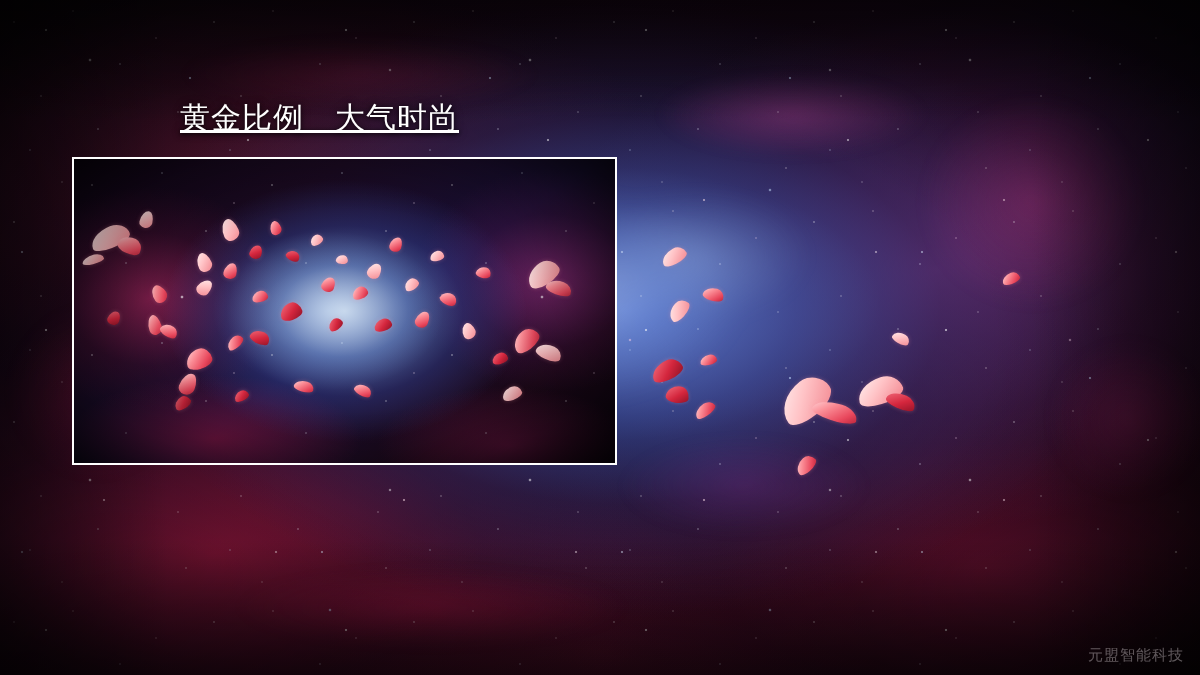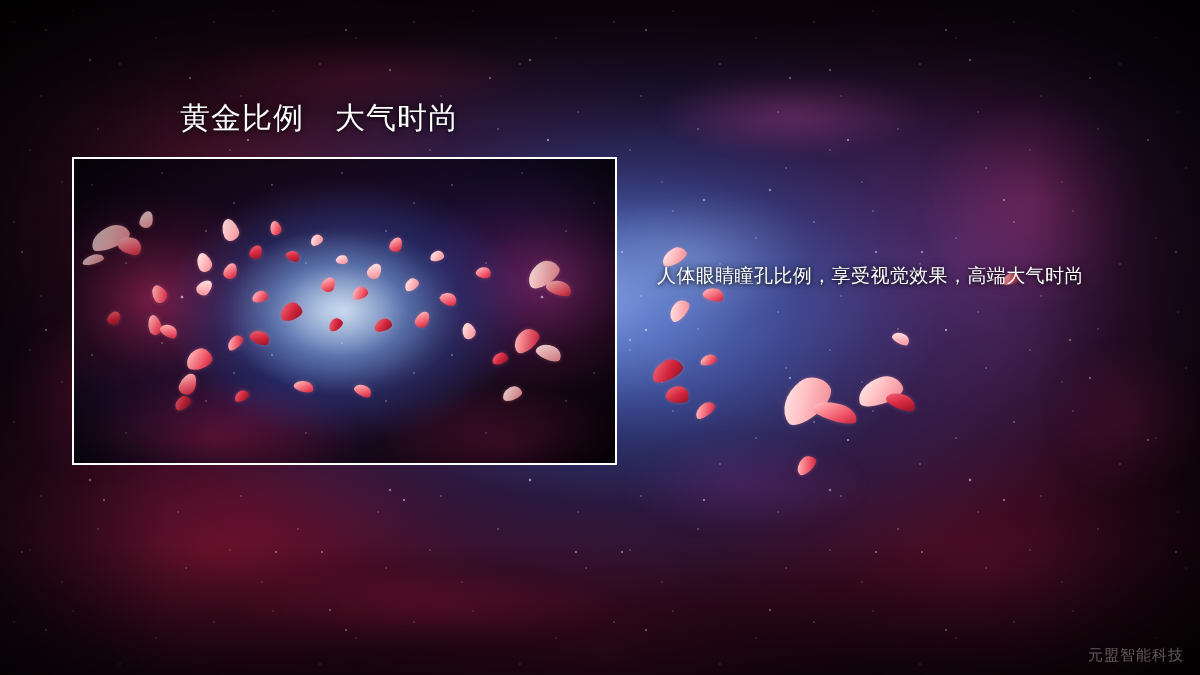--- a/index.html
+++ b/index.html
@@ -173,20 +173,21 @@
   #slide-title {
     position: absolute;
     left: 180px;
     top: 100px;
     font-size: 30px;
     line-height: 36px;
     color: #ffffff;
     letter-spacing: 1px;
     white-space: nowrap;
     text-shadow: 0 1px 4px rgba(0,0,0,0.75), 0 0 10px rgba(0,0,0,0.45);
+    text-decoration: underline;
   }
 
   #body-text {
     position: absolute;
     left: 657px;
     top: 255px;
     width: 520px;
   }
   .body-line {
     font-size: 19px;
@@ -291,18 +292,17 @@
         <div class="petal deep" style="left:160px; top:232px; width:15px; height:10px; transform:rotate(-24deg);"></div>
       </div>
 
       <div id="pic-vignette"></div>
     </div>
   </div>
 
   <div id="slide-title">黄金比例　大气时尚</div>
 
   <div id="body-text">
-    <div class="body-line">人体眼睛瞳孔比例，享受视觉效果，高端大气时尚</div>
   </div>
 
   <div id="watermark">元盟智能科技</div>
 
 </div>
 
 </body></html>

